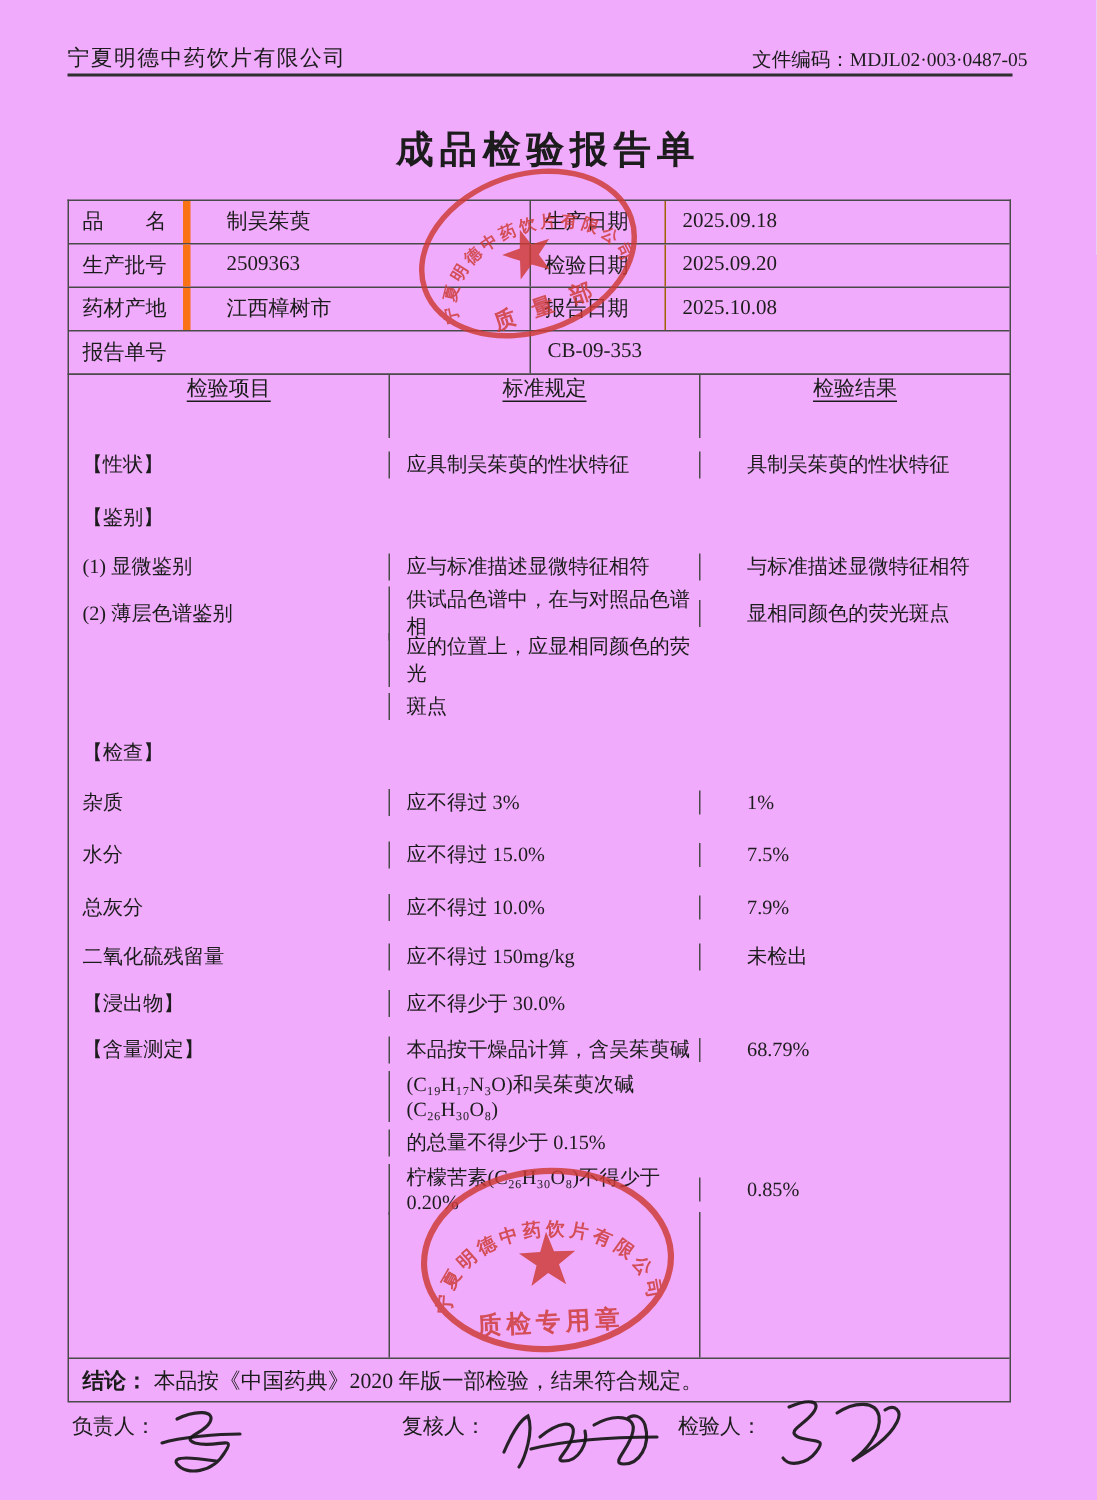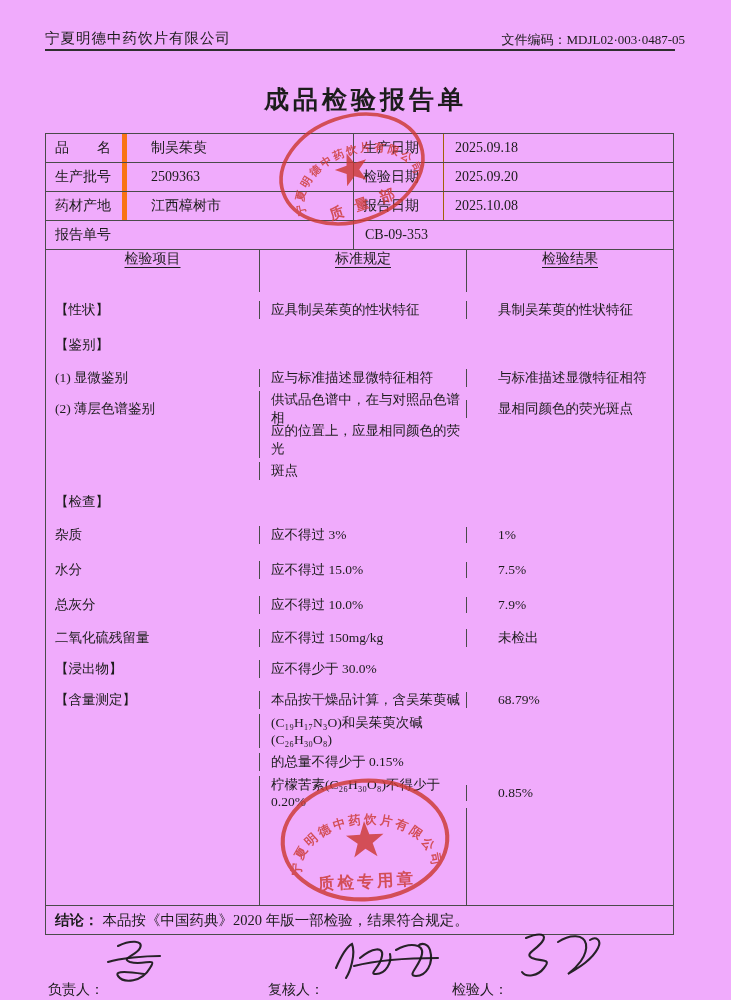--- a/index.html
+++ b/index.html
@@ -35,21 +35,21 @@
   .thead{height:42px;align-items:center;font-size:14px;}
   .thead>div{display:flex;justify-content:center;align-items:flex-start;height:100%;padding-left:0;}
   .thead span{text-decoration:underline;text-underline-offset:4px;}
   .r{height:31px;align-items:center;}
   .r.tall{height:35px;}
   .filler{flex:1;}
   .concl{border-top:1px solid #4a4a4a;height:28px;display:flex;align-items:center;
          padding-left:9px;font-size:14.5px;}
   .concl b{margin-right:4px;}
   
-  .sig-label{position:absolute;font-size:14px;margin-top:39px;}
+  .sig-label{position:absolute;font-size:14px;}
   .sig-svg{position:absolute;}
   .sig-svg path{stroke:#161616;stroke-width:2.1;fill:none;stroke-linecap:round;opacity:.92;}
   
   .stamp{position:absolute;opacity:.82;pointer-events:none;}
   .stamp-top{left:272px;top:106px;width:160px;height:126px;transform:rotate(-19deg);}
   .stamp-bottom{left:256px;top:770px;width:218px;height:140px;transform:rotate(-3deg);}
 </style>
 </head>
 <body>
 

